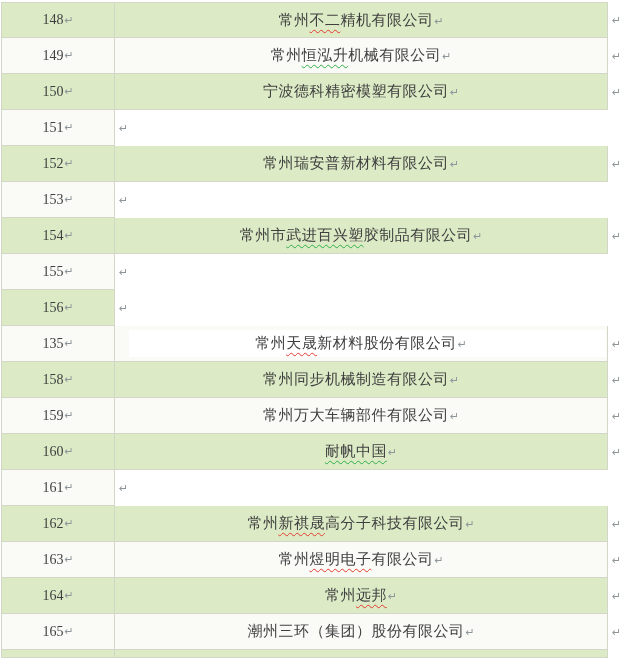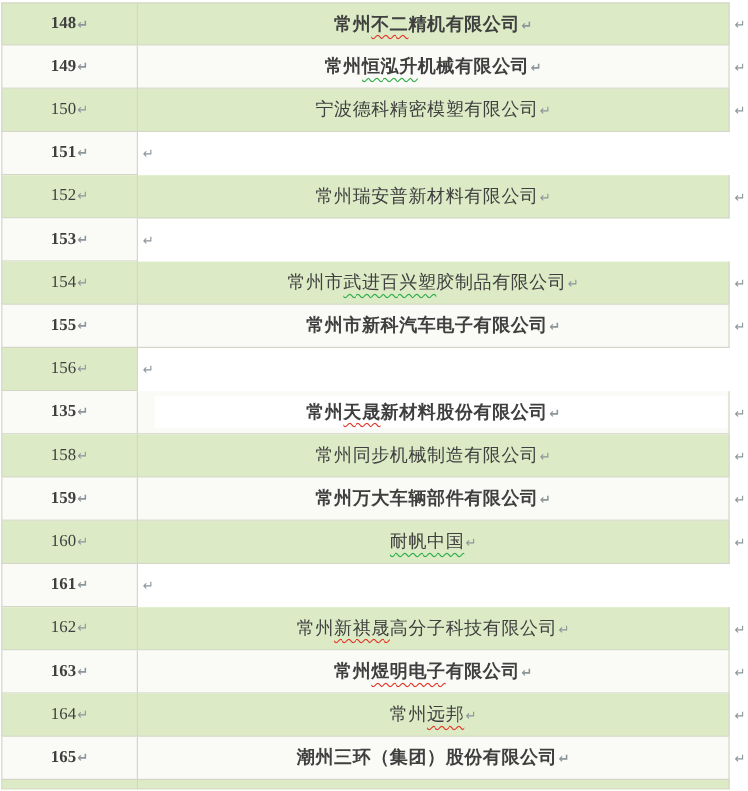--- a/index.html
+++ b/index.html
@@ -31,34 +31,34 @@
   }
   .cell {
     box-sizing: border-box;
     border-bottom: 1px solid var(--border-c);
     display: flex;
     align-items: center;
     justify-content: center;
     font-size: 15px;
     color: var(--text-c);
   }
-  .trow.first .cell { border-top: 1px solid var(--border-c); font-weight: bold; }
+  .trow.first .cell { border-top: 1px solid var(--border-c); }
   .cell-num {
     width: 114px;
     border-left: 1px solid var(--border-c);
     border-right: 1px solid var(--border-c);
     font-size: 14px;
   }
   .cell-name {
     width: 493px;
     border-right: 1px solid var(--border-c);
     position: relative;
   }
   .shade-green .cell { background: var(--green-c); }
-  .shade-white .cell { background: var(--white-c); font-weight: bold; }
+  .shade-white .cell { background: var(--white-c); }
   .para {
     position: relative;
     z-index: 1;
     white-space: nowrap;
     letter-spacing: 0.5px;
   }
   .para-highlight {
     position: absolute;
     left: 14px;
     right: 1px;
@@ -178,23 +178,20 @@
         </div>
         <div class="row-endzone">
           <span class="eom">↵</span>
         </div>
       </div>
       <div class="trow shade-white">
         <div class="cell cell-num">
           <span>155</span>
           <span class="eom">↵</span>
         </div>
-        <div class="cell cell-name">
-          <span class="para"><span>常州市新科汽车电子有限公司</span><span class="eom">↵</span></span>
-        </div>
         <div class="row-endzone">
           <span class="eom">↵</span>
         </div>
       </div>
       <div class="trow shade-green">
         <div class="cell cell-num">
           <span>156</span>
           <span class="eom">↵</span>
         </div>
         <div class="row-endzone">

